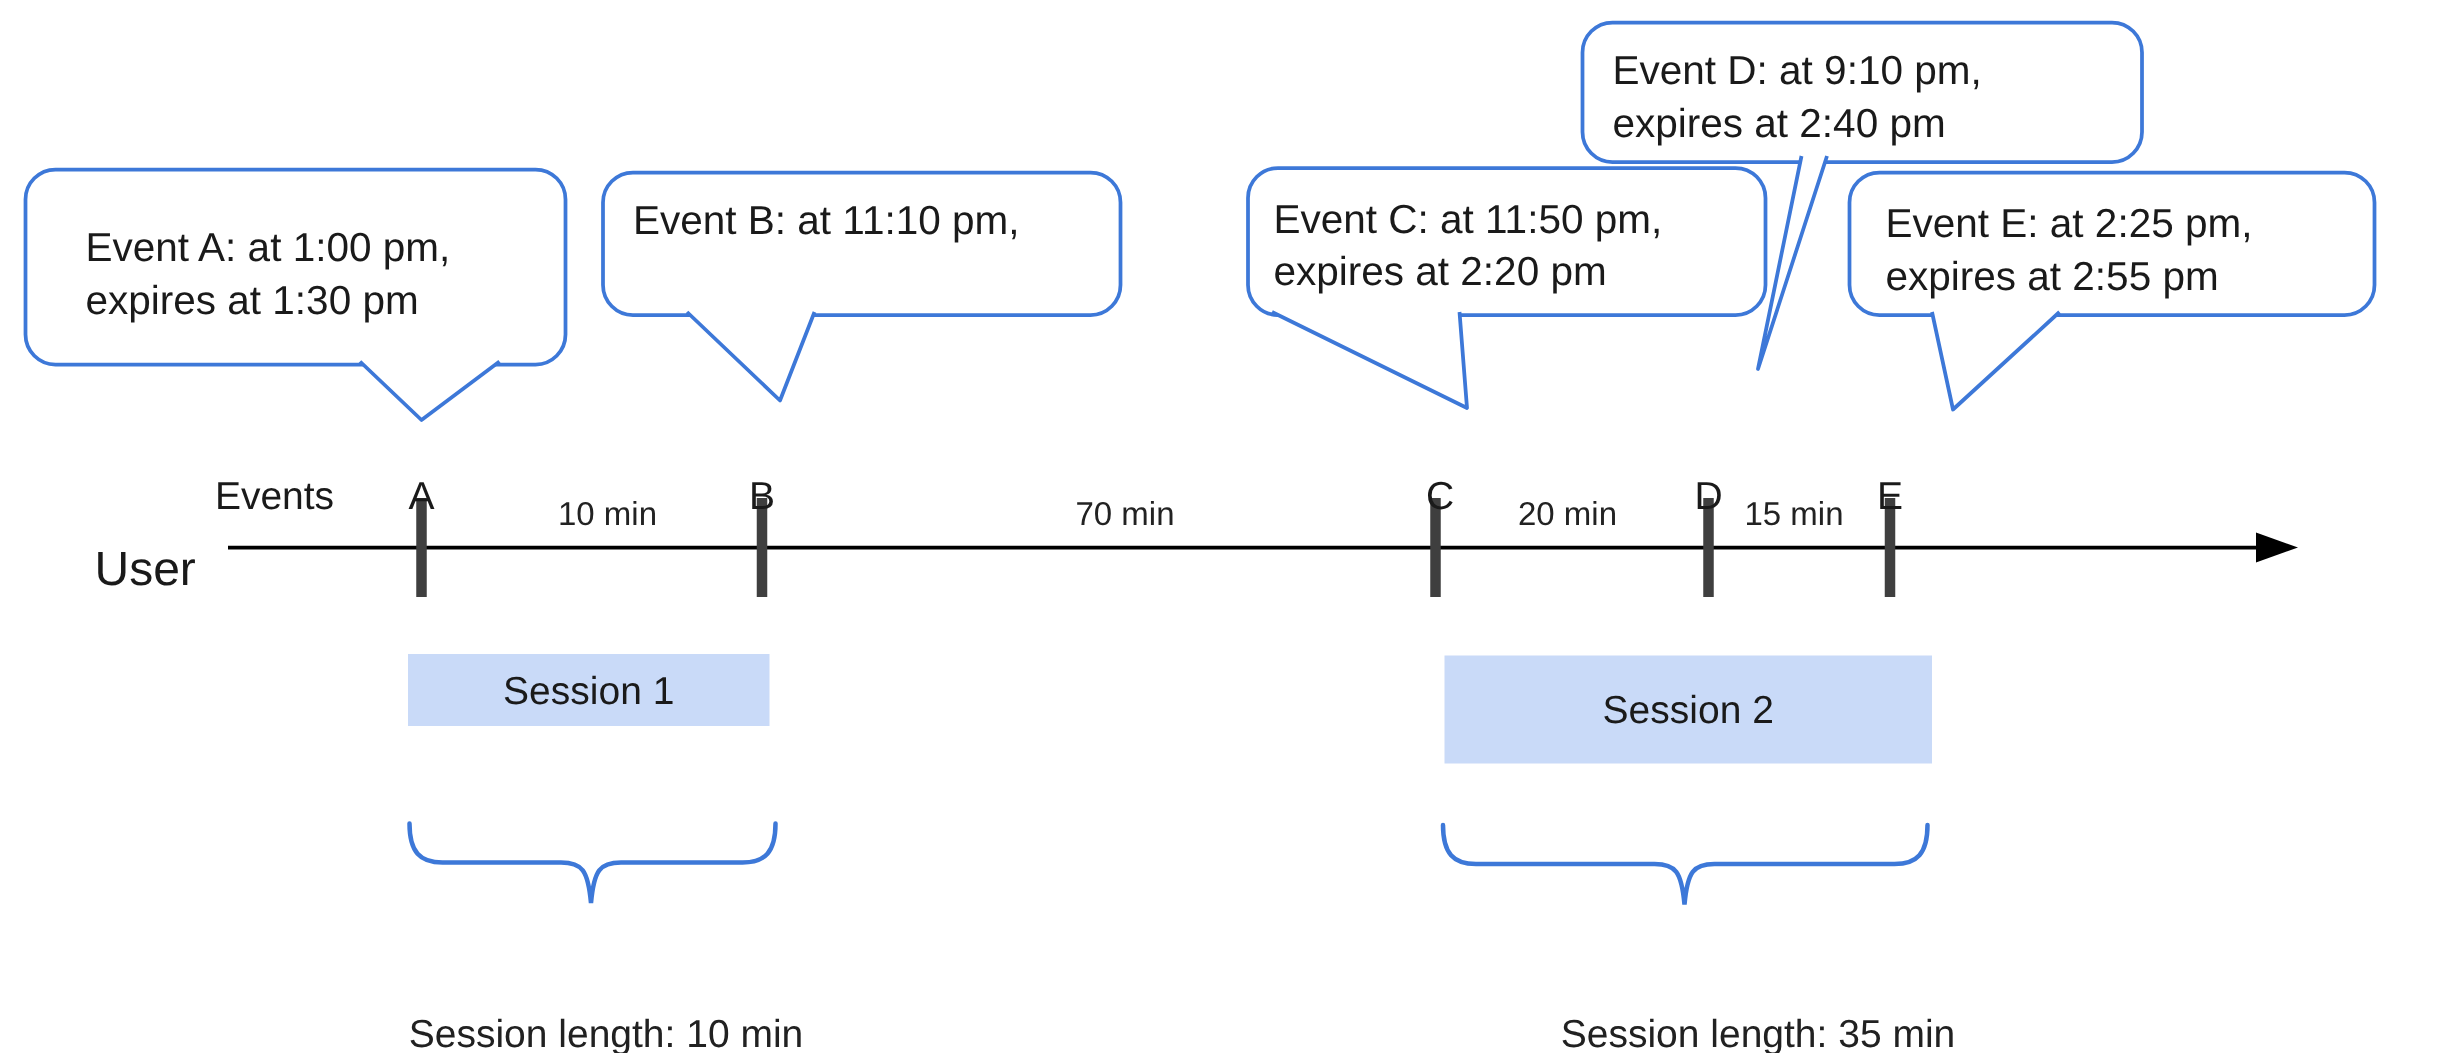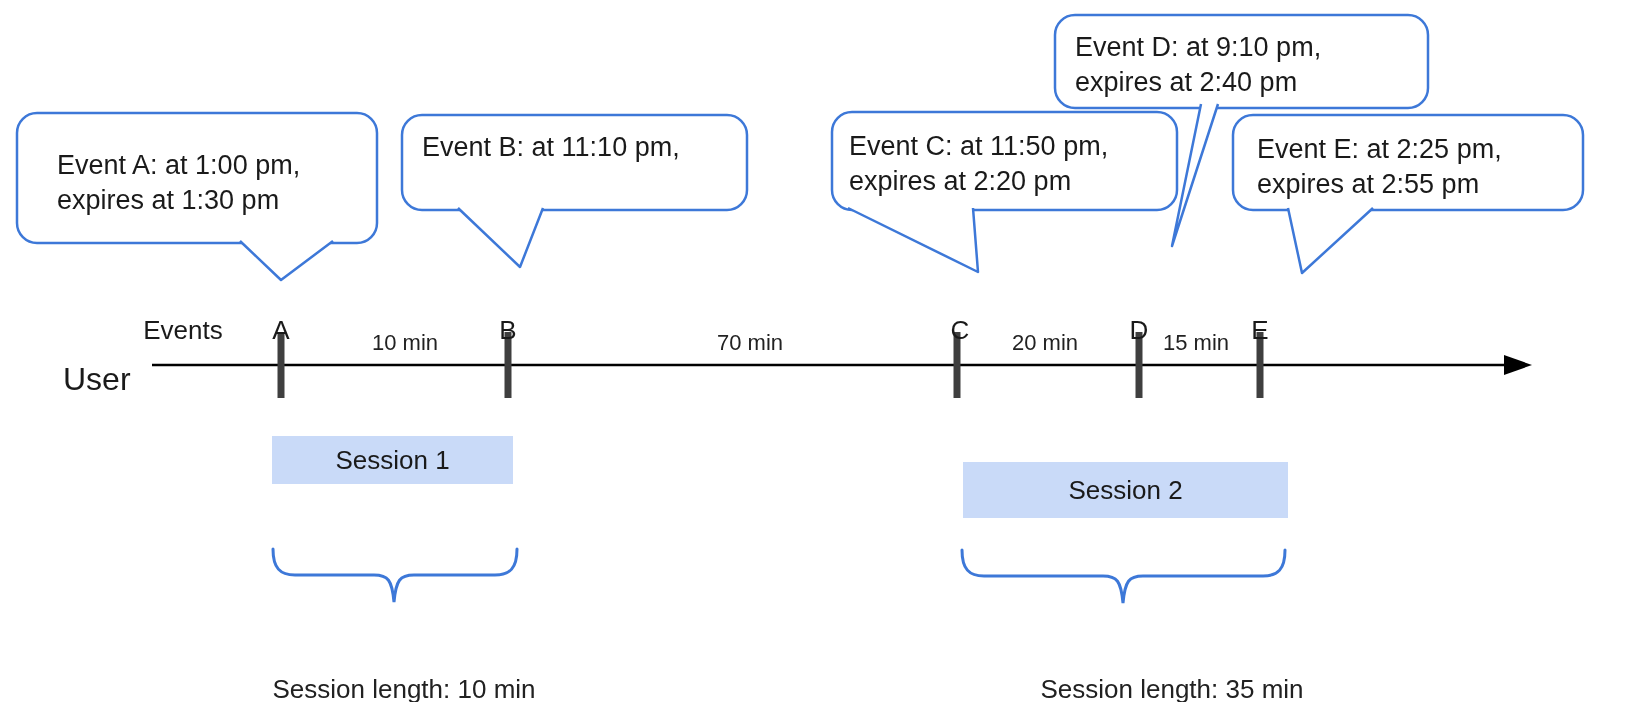--- a/index.html
+++ b/index.html
@@ -90,20 +90,20 @@
   <div class="abs letter center" style="left:1260px;top:287px">E</div>
 
   <div class="abs gap-label center" style="left:405px;top:302px">10 min</div>
   <div class="abs gap-label center" style="left:750px;top:302px">70 min</div>
   <div class="abs gap-label center" style="left:1045px;top:302px">20 min</div>
   <div class="abs gap-label center" style="left:1196px;top:302px">15 min</div>
 
   <div class="session-box" style="left:272px;top:436px;width:241px;height:48px">
     <span>Session 1</span>
   </div>
-  <div class="session-box" style="left:963px;top:462px;width:325px;height:56px">
+  <div class="session-box" style="left:963px;top:437px;width:325px;height:72px">
     <span>Session 2</span>
   </div>
 
   <div class="abs session-length center" style="left:404px;top:646px">Session length: 10 min</div>
   <div class="abs session-length center" style="left:1172px;top:646px">Session length: 35 min</div>
 
 </div>
 
 </body></html>

